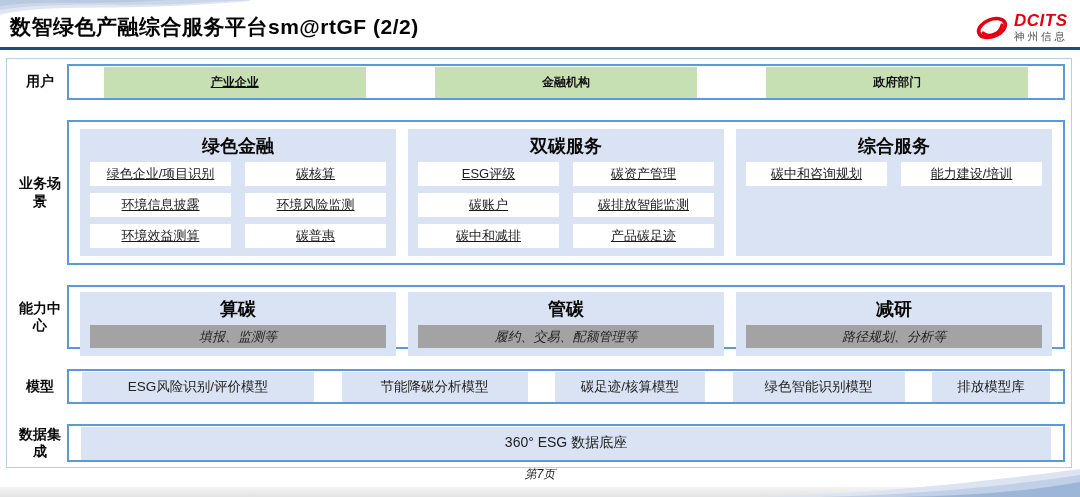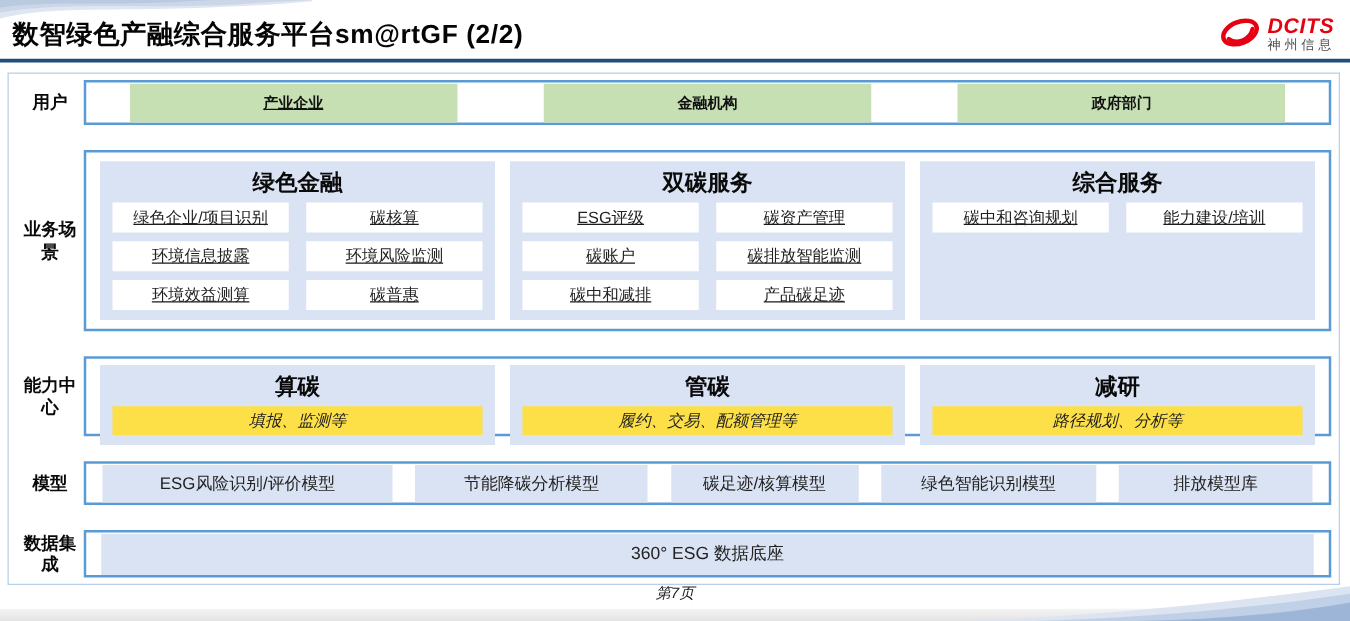--- a/index.html
+++ b/index.html
@@ -8,21 +8,21 @@
     background:#ffffff;font-family:"Liberation Sans","DejaVu Sans",sans-serif;
     color:#1a1a1a;
   }
   
   .top-swoosh{position:absolute;top:0;left:0;}
   .page-title{
     position:absolute;top:13px;left:10px;font-size:21px;font-weight:bold;
     color:#050505;letter-spacing:0.5px;white-space:nowrap;
   }
   .title-rule{position:absolute;top:47px;left:0;width:1080px;height:3px;background:#1f4e79;}
-  .logo{position:absolute;top:12px;right:12px;display:flex;align-items:flex-start;gap:4px;}
+  .logo{position:absolute;top:12px;right:12px;display:flex;align-items:flex-end;gap:4px;}
   .logo-text{display:flex;flex-direction:column;line-height:1;}
   .logo-brand{font-size:17px;font-weight:bold;font-style:italic;color:#e60012;letter-spacing:0.5px;}
   .logo-sub{font-size:10.5px;color:#4d4d4d;letter-spacing:3px;margin-top:2px;}
   
   .frame{
     position:absolute;left:6px;top:58px;width:1066px;height:410px;
     border:1px solid #b7cfe8;box-sizing:border-box;
     padding:5px 6px;display:flex;flex-direction:column;gap:20px;
   }
   .band{display:flex;align-items:stretch;}
@@ -51,31 +51,31 @@
   .panel-title{text-align:center;font-weight:bold;font-size:18px;color:#0a0a0a;padding:3px 0 4px;}
   .panel-grid{display:grid;grid-template-columns:1fr 1fr;gap:7px 14px;align-content:start;text-decoration:underline;}
   .cell{
     background:#ffffff;height:24px;display:flex;align-items:center;justify-content:center;
     font-size:13px;color:#222;white-space:nowrap;
   }
   
   .band-cap{height:64px;}
   .cap-box{display:grid;grid-template-columns:1fr 1fr 1fr;gap:12px;padding:5px 11px;}
   .cap-desc{
-    background:#fde047;height:23px;display:flex;align-items:center;justify-content:center;
+    background:#a3a3a3;height:23px;display:flex;align-items:center;justify-content:center;
     font-size:13px;font-style:italic;color:#222;
   }
   
   .band-mod{height:48px;}
   .mod-box{display:flex;align-items:center;justify-content:space-between;padding:0 13px;}
   .model-chip{
     background:#dae3f3;height:30px;display:flex;align-items:center;justify-content:center;
     font-size:13.5px;color:#222;white-space:nowrap;
   }
-  .m0{width:232px;}.m1{width:186px;}.m2{width:150px;}.m3{width:172px;}.m4{width:155px;}
+  .m0{width:232px;}.m1{width:186px;}.m2{width:150px;}.m3{width:172px;}.m4{width:118px;}
   
   .band-data{height:52px;}
   .data-box{display:flex;align-items:center;padding:0 12px;}
   .data-chip{
     background:#dae3f3;height:33px;flex:1;display:flex;align-items:center;justify-content:center;
     font-size:14px;color:#222;
   }
   
   .page-num{
     position:absolute;left:0;width:1080px;bottom:14px;text-align:center;

